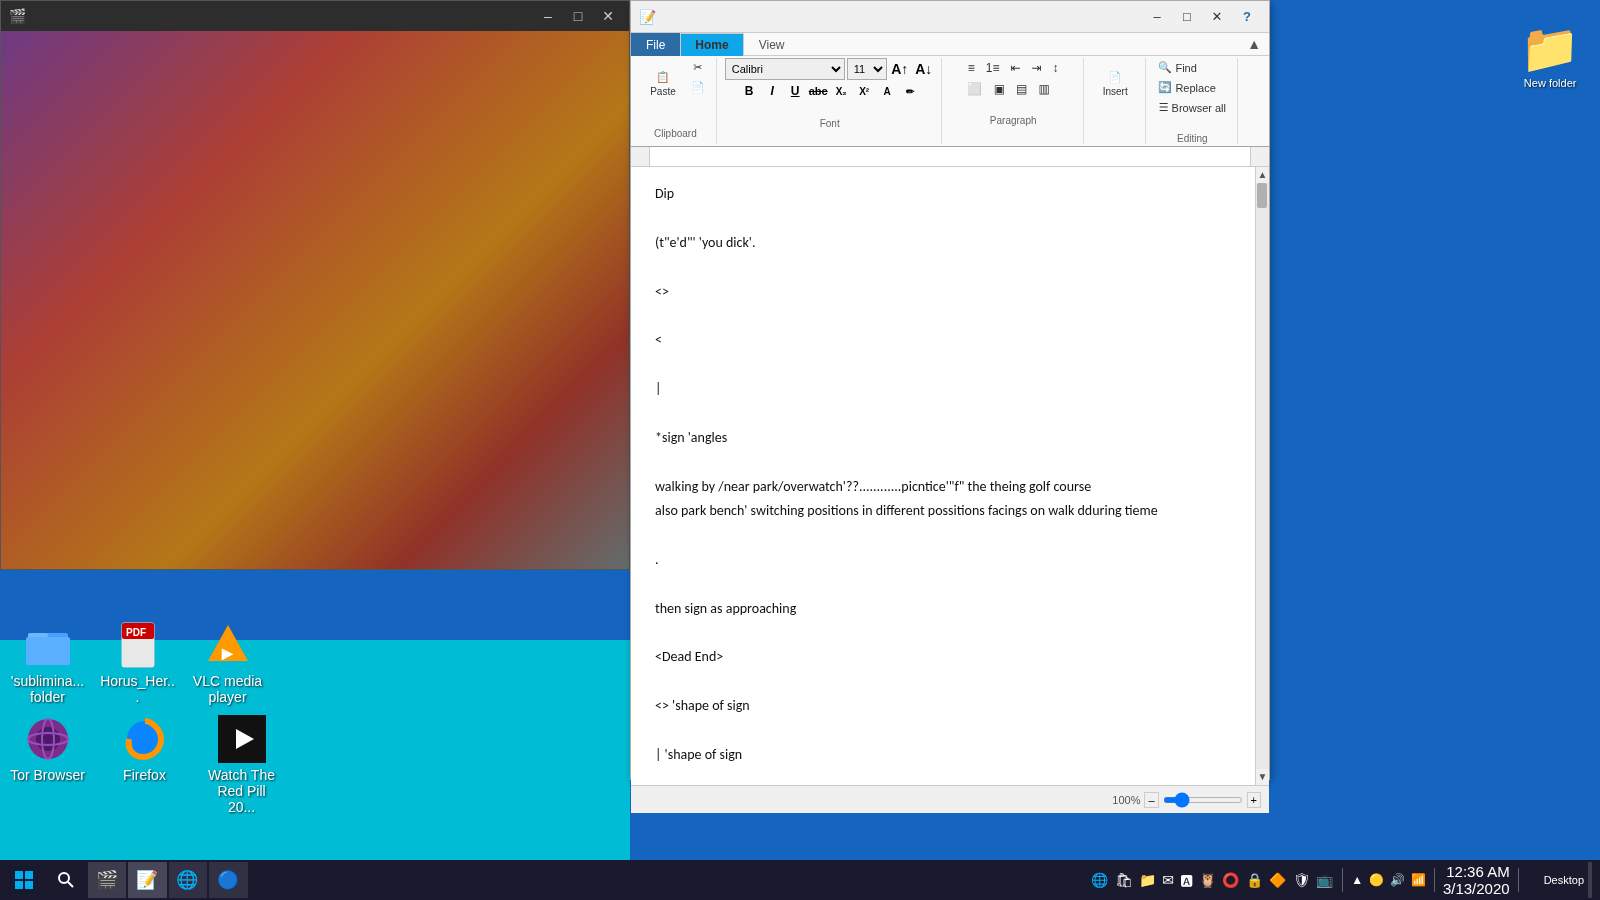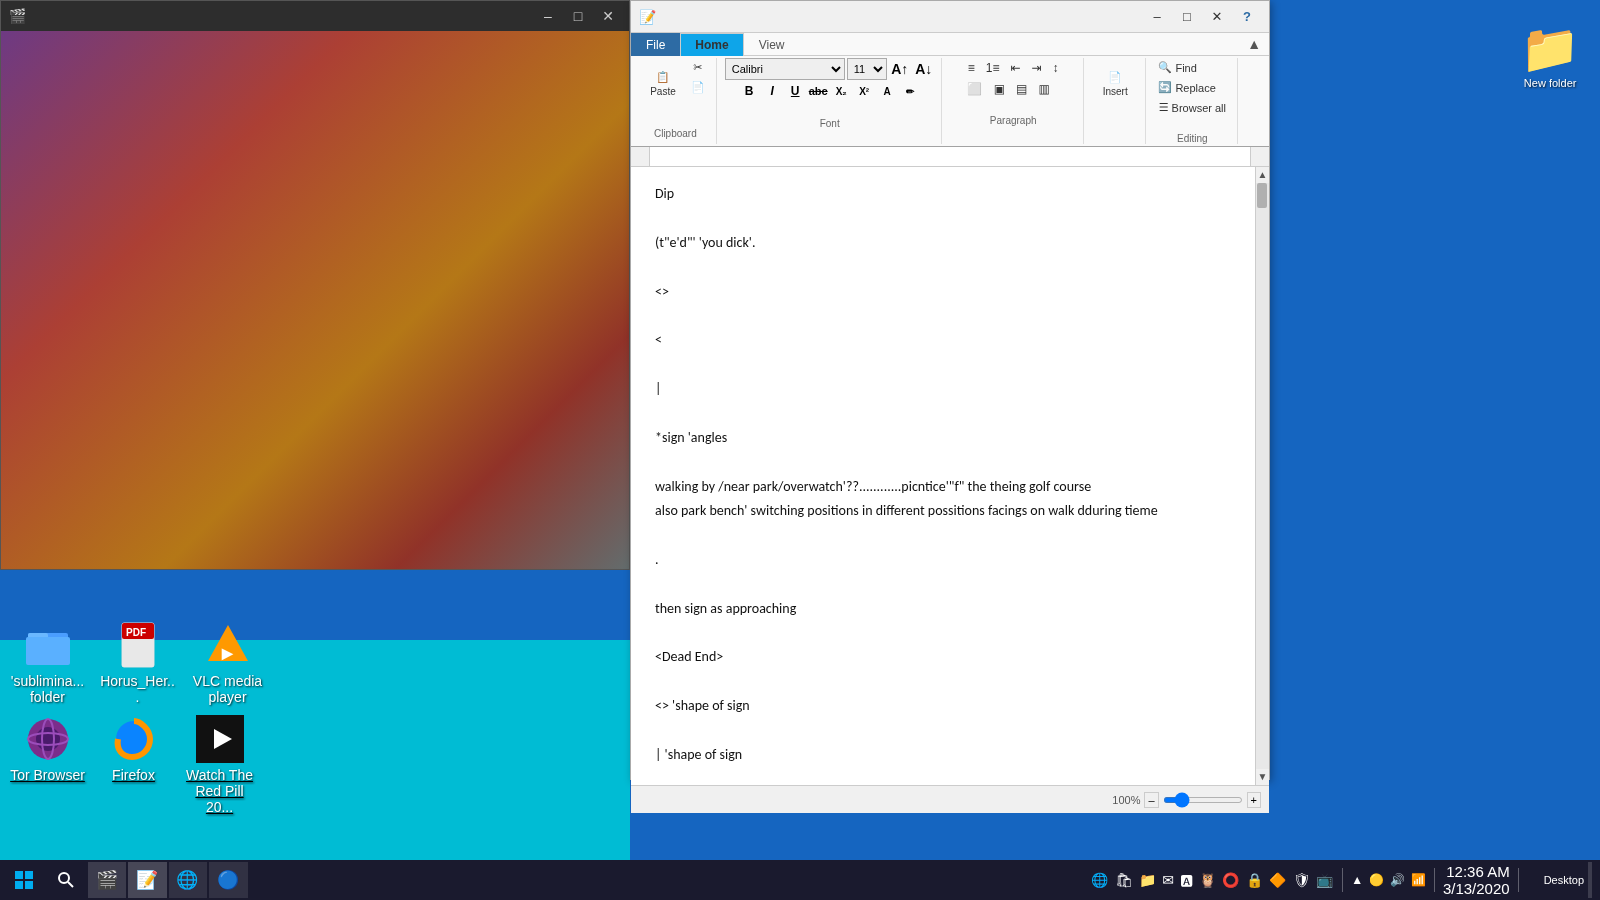--- a/index.html
+++ b/index.html
@@ -128,21 +128,21 @@
         <div class="desktop-icon">
           <div class="desktop-icon-img">
             <svg width="48" height="48" viewBox="0 0 48 48">
                 <polygon points="24,4 44,40 4,40" fill="#f90"></polygon>
                 <text x="18" y="37" font-size="14" fill="white" font-weight="bold">▶</text>
               </svg>
           </div>
           <div class="desktop-icon-label">VLC media player</div>
         </div>
       </div>
-      <div style="display:flex;gap:11px;text-decoration:underline;">
+      <div style="display:flex;gap:22px;">
         <div class="desktop-icon">
           <div class="desktop-icon-img">
             <svg width="48" height="48" viewBox="0 0 48 48">
                 <circle cx="24" cy="24" r="20" fill="#7b2d8b"></circle>
                 <circle cx="24" cy="24" r="12" fill="#4a1a6b"></circle>
                 <ellipse cx="24" cy="24" rx="6" ry="20" fill="none" stroke="#9b4dbb" stroke-width="2"></ellipse>
                 <ellipse cx="24" cy="24" rx="20" ry="6" fill="none" stroke="#9b4dbb" stroke-width="2"></ellipse>
               </svg>
           </div>
           <div class="desktop-icon-label">Tor Browser</div>

